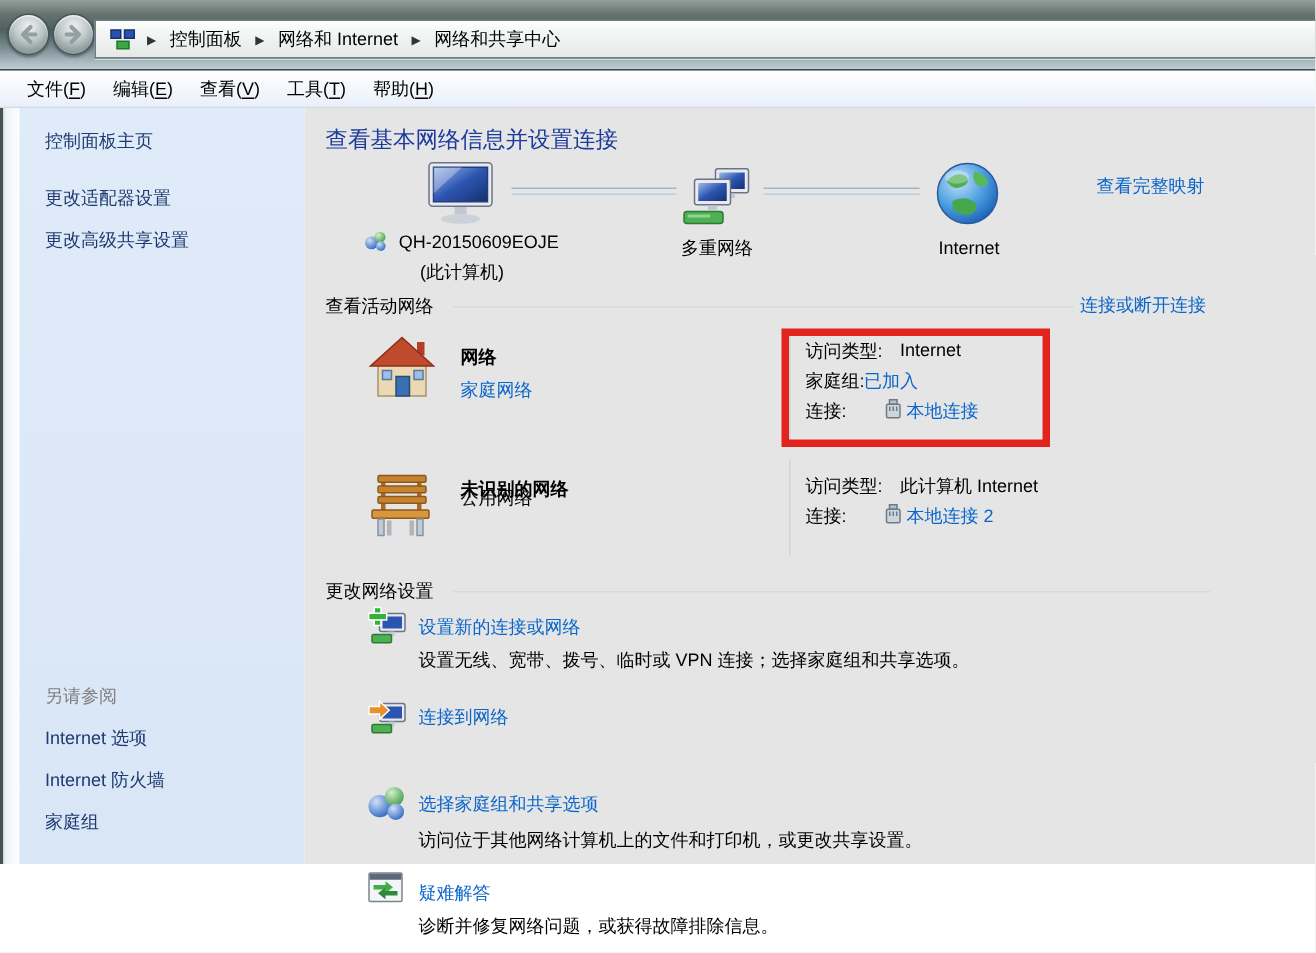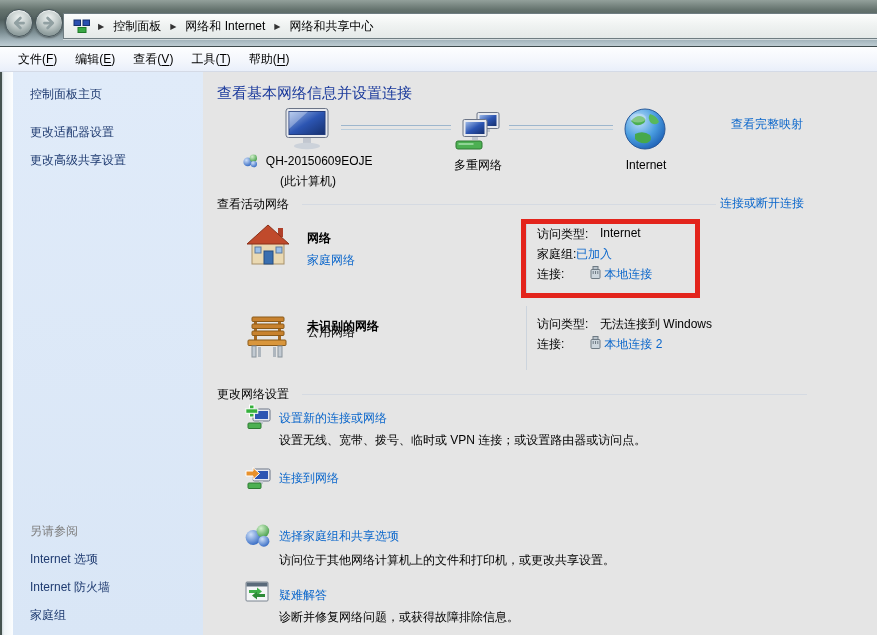--- a/index.html
+++ b/index.html
@@ -27,21 +27,21 @@
   .addr-icon { display:inline-flex; margin-left:3px; }
 
   
   .menubar { height:25px; background:linear-gradient(180deg,#fdfeff 0%,#f3f6fc 60%,#e9effa 100%);
     border-bottom:1px solid #d4dae6; display:flex; align-items:center; padding-left:9px;
     font-size:12px; color:#000; }
   .menu-item { padding:3px 9px; cursor:default; }
   .menu-item u { text-underline-offset:2px; }
 
   
-  .body { display:flex; height:563px; }
+  .body { display:flex; height:504px; }
   .left-frame { width:13px; flex:0 0 13px;
     background:linear-gradient(90deg,#46534f 0,#46534f 2px,#cfd9dc 2px,#eff4f7 4px,#fcfeff 100%); }
   .sidebar { width:190px; flex:0 0 190px; background:linear-gradient(180deg,#e0ebf9 0%,#d9e6f6 100%);
     padding:14px 8px 8px 17px; display:flex; flex-direction:column; justify-content:space-between;
     font-size:12px; }
   .side-home { color:#1e3a70; margin-bottom:21px; cursor:pointer; }
   .side-task { color:#1e3a70; margin-bottom:11px; cursor:pointer; }
   .side-header { color:#7f7f7f; margin-bottom:11px; }
   .main { flex:1; background:#e5e5e5; position:relative; font-size:12px; color:#000; }
 
@@ -112,21 +112,21 @@
     <div class="sidebar">
       <div>
         <div class="side-home">控制面板主页</div>
         <div class="side-task">更改适配器设置</div>
         <div class="side-task">更改高级共享设置</div>
       </div>
       <div>
         <div class="side-header">另请参阅</div>
         <div class="side-task">Internet 选项</div>
         <div class="side-task">Internet 防火墙</div>
-        <div class="side-task" style="margin-bottom:3px">家庭组</div>
+        <div class="side-task" style="margin-bottom:11px">家庭组</div>
       </div>
     </div>
 
     <div class="main">
 
       <div class="abs page-title" style="left:14px; top:12px">查看基本网络信息并设置连接</div>
 
       <div class="abs" style="left:78px; top:36px">
         <svg width="52" height="42" viewBox="0 0 52 42">
           <defs>
@@ -252,21 +252,21 @@
           <rect x="35" y="33" width="4" height="11" fill="#c2cad2" stroke="#8a949c"></rect>
           <rect x="15" y="34" width="3" height="10" fill="#aeb6be"></rect>
           <rect x="30" y="34" width="3" height="10" fill="#aeb6be"></rect>
         </svg>
       </div>
       <div class="abs bold" style="left:104px; top:246px">未识别的网络</div>
       <div class="abs" style="left:104px; top:252px">公用网络</div>
       <div class="abs v-divider" style="left:323px; top:234px; height:64px"></div>
 
       <div class="abs detail-label" style="left:334px; top:244px">访问类型:</div>
-      <div class="abs" style="left:397px; top:244px">无法连接到 Windows</div>
+      <div class="abs" style="left:397px; top:244px">此计算机 Internet</div>
       <div class="abs detail-label" style="left:334px; top:264px">连接:</div>
       <div class="abs" style="left:387px; top:264px">
         <span class="eth">
           <svg width="11" height="14" viewBox="0 0 11 14">
             <rect x="3" y="0.5" width="5" height="3" fill="#b8c2ca" stroke="#6e7a84"></rect>
             <rect x="1" y="3.5" width="9" height="9" rx="1" fill="#cdd6dd" stroke="#6e7a84"></rect>
             <path d="M3.2 5 v3 M5.5 5 v3 M7.8 5 v3" stroke="#6e7a84" stroke-width="1" fill="none"></path>
           </svg>
         </span>
         <span class="link">本地连接 2</span>
@@ -281,21 +281,21 @@
           <rect x="10" y="7" width="13" height="8" fill="#2c55b2"></rect>
           <rect x="14" y="17" width="4" height="3" fill="#c2c7d0"></rect>
           <rect x="3" y="19" width="13" height="5.5" rx="1" fill="#4db052" stroke="#2e7a33"></rect>
           <g stroke="#ffffff" stroke-width="1">
             <rect x="4.5" y="1" width="4.5" height="12" fill="#35b03c"></rect>
             <rect x="0.8" y="4.8" width="12" height="4.5" fill="#35b03c"></rect>
           </g>
         </svg>
       </div>
       <div class="abs link" style="left:76px; top:338px">设置新的连接或网络</div>
-      <div class="abs task-desc" style="left:76px; top:360px">设置无线、宽带、拨号、临时或 VPN 连接；或设置路由器或访问点。</div>
+      <div class="abs task-desc" style="left:76px; top:360px">设置无线、宽带、拨号、临时或 VPN 连接；选择家庭组和共享选项。</div>
 
       <div class="abs" style="left:42px; top:392px">
         <svg width="27" height="27" viewBox="0 0 27 27">
           <rect x="8" y="5" width="17" height="12" rx="1.5" fill="#e8eaef" stroke="#6b7486"></rect>
           <rect x="10" y="7" width="13" height="8" fill="#2c55b2"></rect>
           <rect x="14" y="17" width="4" height="3" fill="#c2c7d0"></rect>
           <rect x="3" y="19" width="13" height="5.5" rx="1" fill="#4db052" stroke="#2e7a33"></rect>
           <polygon points="1,7 8,7 8,3.5 14.5,9.5 8,15.5 8,12 1,12" fill="#e8912c" stroke="#ffffff" stroke-width="1"></polygon>
         </svg>
       </div>

